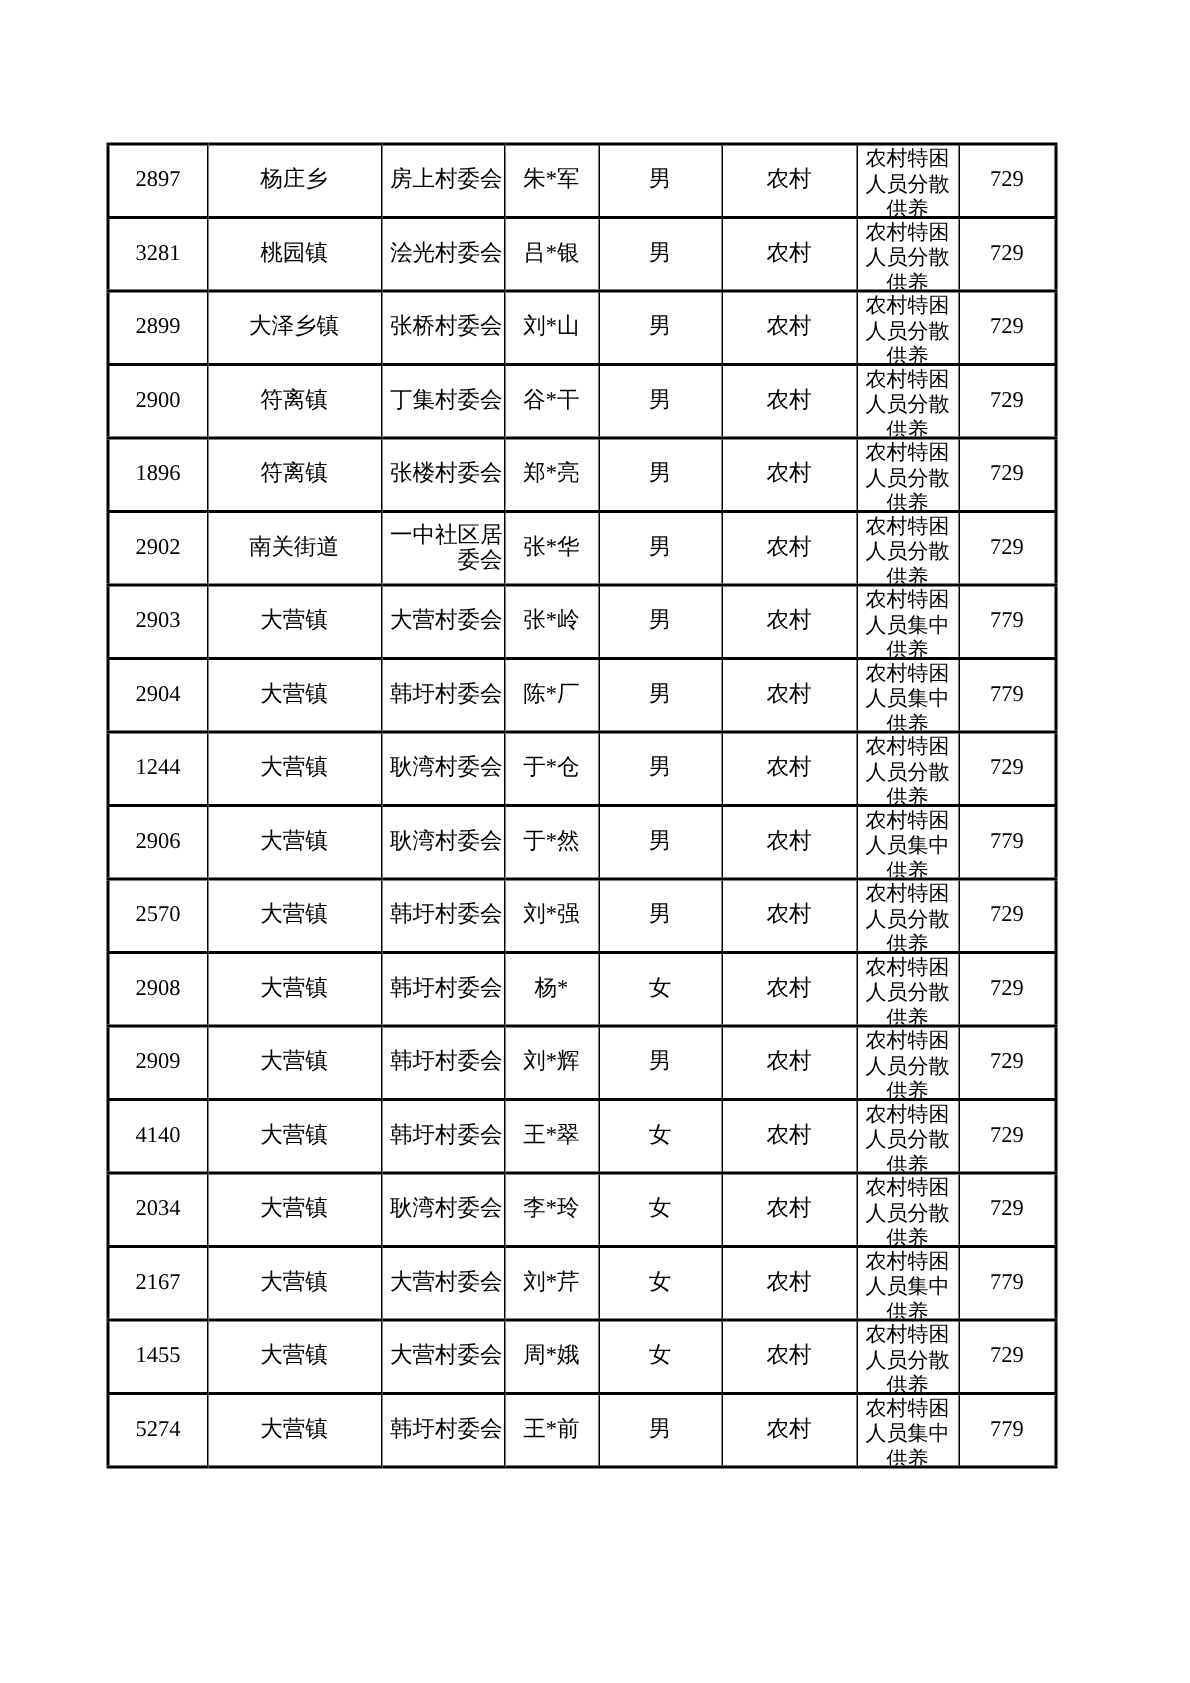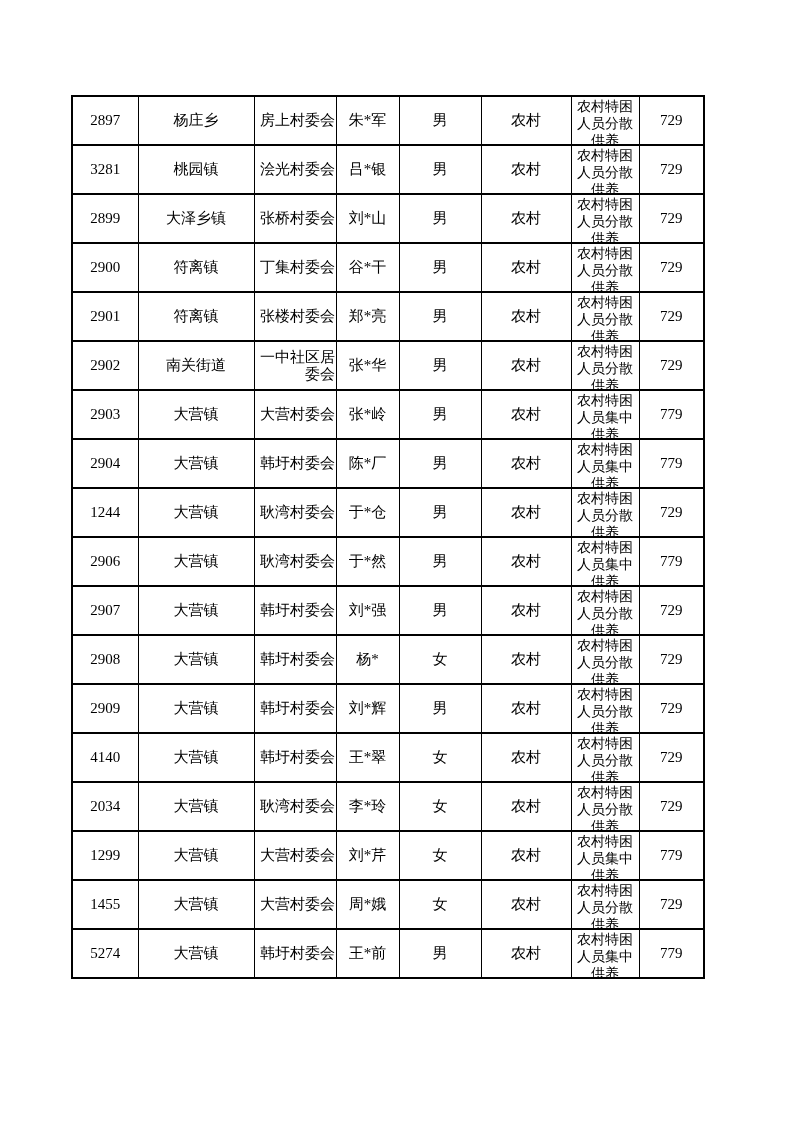--- a/index.html
+++ b/index.html
@@ -126,21 +126,21 @@
     </td>
     <td>谷*干</td>
     <td>男</td>
     <td>农村</td>
     <td class="cat-cell">
       <div class="clipbox">农村特困人员分散供养</div>
     </td>
     <td>729</td>
   </tr>
         <tr>
-    <td>2901</td>
+    <td>1896</td>
     <td>符离镇</td>
     <td>
       <div class="wrapbox">张楼村委会</div>
     </td>
     <td>郑*亮</td>
     <td>男</td>
     <td>农村</td>
     <td class="cat-cell">
       <div class="clipbox">农村特困人员分散供养</div>
     </td>
@@ -210,21 +210,21 @@
     </td>
     <td>于*然</td>
     <td>男</td>
     <td>农村</td>
     <td class="cat-cell">
       <div class="clipbox">农村特困人员集中供养</div>
     </td>
     <td>779</td>
   </tr>
         <tr>
-    <td>2907</td>
+    <td>2570</td>
     <td>大营镇</td>
     <td>
       <div class="wrapbox">韩圩村委会</div>
     </td>
     <td>刘*强</td>
     <td>男</td>
     <td>农村</td>
     <td class="cat-cell">
       <div class="clipbox">农村特困人员分散供养</div>
     </td>
@@ -280,21 +280,21 @@
     </td>
     <td>李*玲</td>
     <td>女</td>
     <td>农村</td>
     <td class="cat-cell">
       <div class="clipbox">农村特困人员分散供养</div>
     </td>
     <td>729</td>
   </tr>
         <tr>
-    <td>1299</td>
+    <td>2167</td>
     <td>大营镇</td>
     <td>
       <div class="wrapbox">大营村委会</div>
     </td>
     <td>刘*芹</td>
     <td>女</td>
     <td>农村</td>
     <td class="cat-cell">
       <div class="clipbox">农村特困人员集中供养</div>
     </td>

